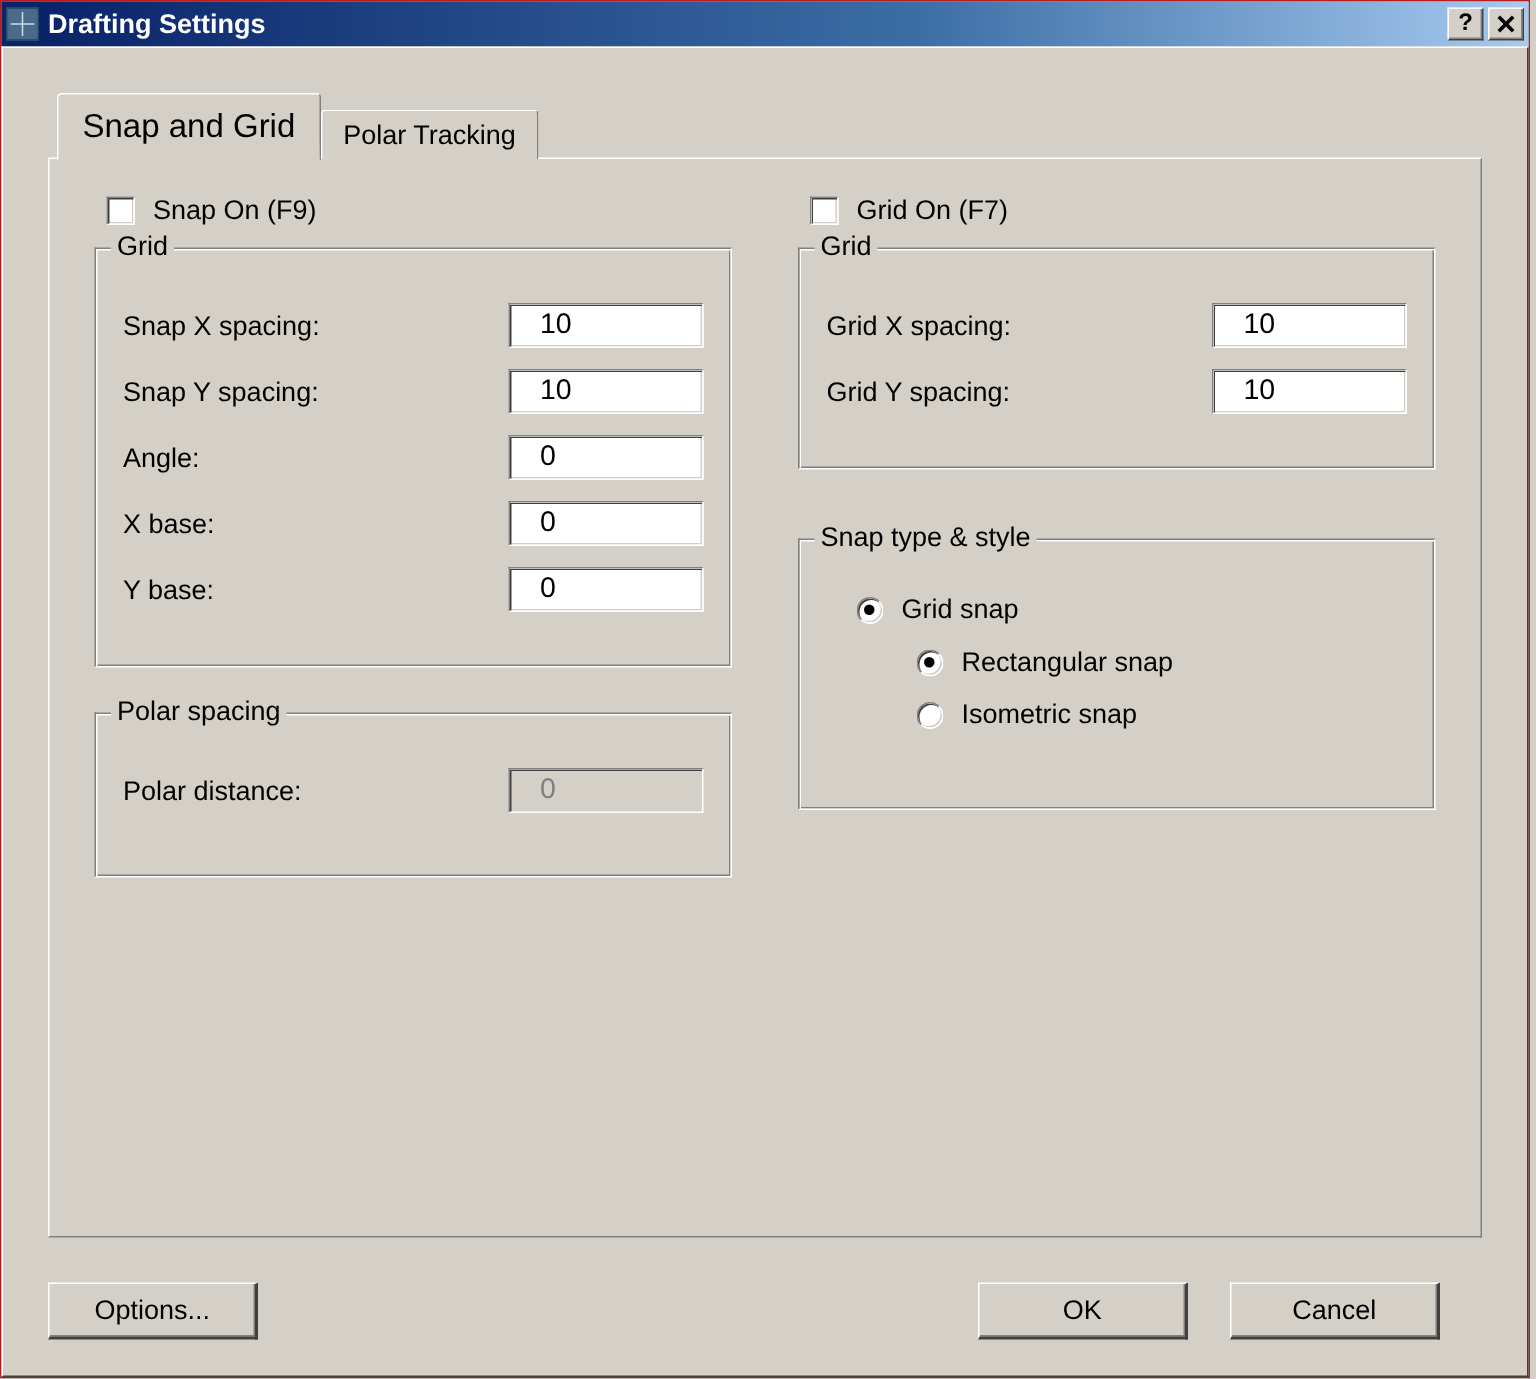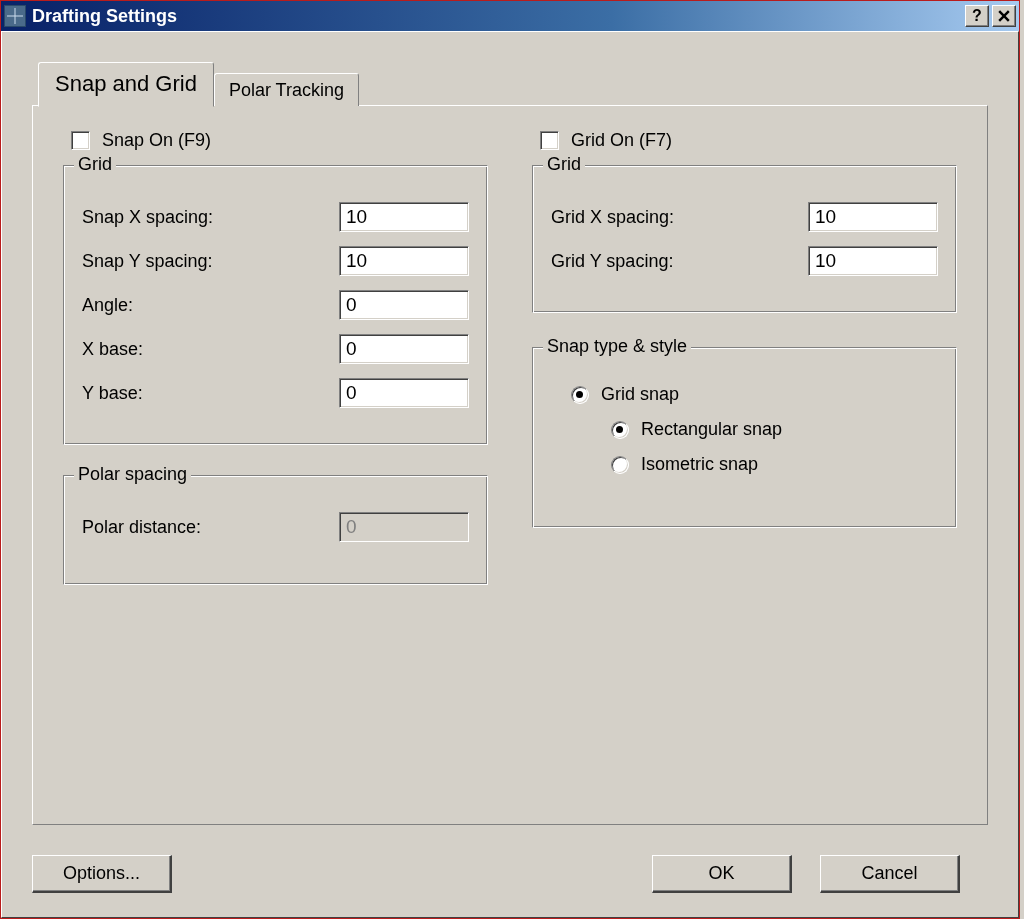--- a/index.html
+++ b/index.html
@@ -154,21 +154,21 @@
   }
   .row label { font-size: 18px; }
   .txt {
     width: 130px; height: 30px;
     background: #fff;
     border-top: 1px solid #808080;
     border-left: 1px solid #808080;
     border-right: 1px solid #fff;
     border-bottom: 1px solid #fff;
     box-shadow: inset 1px 1px 0 #404040, inset -1px -1px 0 #d4d0c8;
-    padding: 2px 6px;
+    padding: 2px 20px;
     font-size: 19px;
     font-family: inherit;
   }
   .txt[disabled] { background: #d4d0c8; color:#808080; }
   
   .radio-row {
     display: flex; align-items: center; gap: 12px;
     margin: 14px 0 14px 24px;
     text-align: right;
   }
@@ -297,21 +297,21 @@
             <div class="row">
               <label>Grid X spacing:</label>
               <input class="txt" value="10" style="">
             </div>
             <div class="row">
               <label>Grid Y spacing:</label>
               <input class="txt" value="10" style="">
             </div>
           </div>
 
-          <div class="group" style="margin-top:34px; padding:22px 22px 38px 14px;">
+          <div class="group" style="margin-top:46px; padding:22px 22px 38px 14px;">
             <div class="group-title">Snap type &amp; style</div>
 
             <div class="radio-row">
               <div class="radio checked"></div>
               <span>Grid snap</span>
             </div>
             <div class="radio-row indent">
               <div class="radio checked"></div>
               <span>Rectangular snap</span>
             </div>

